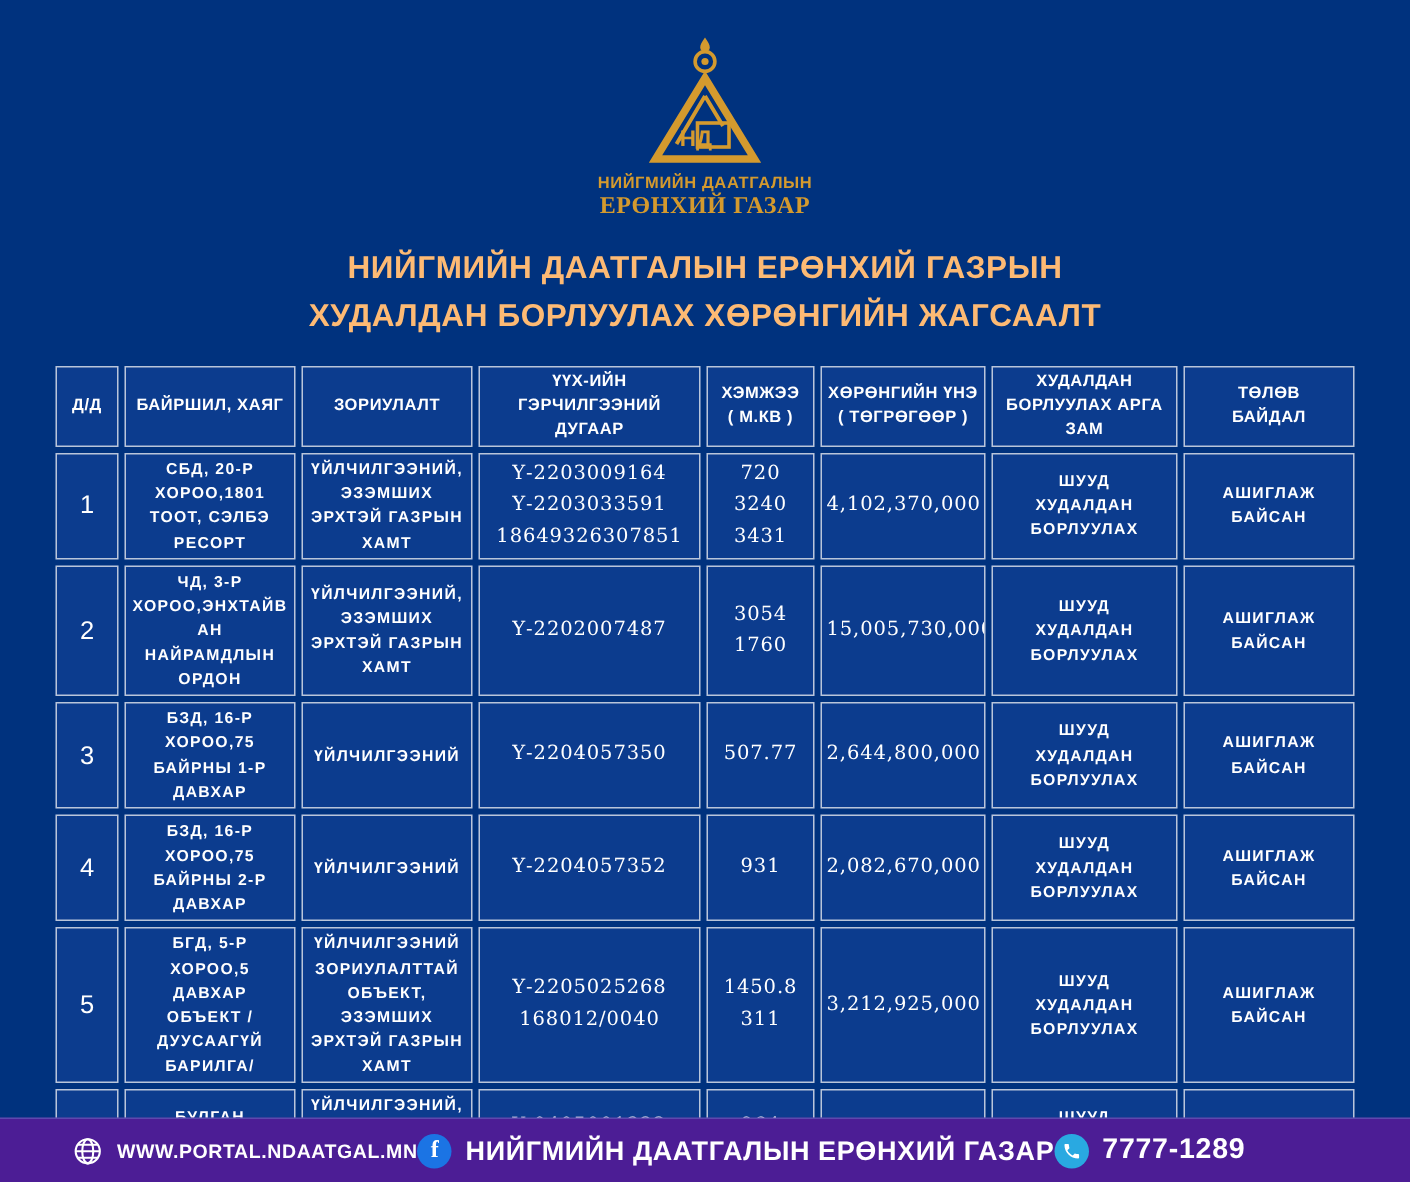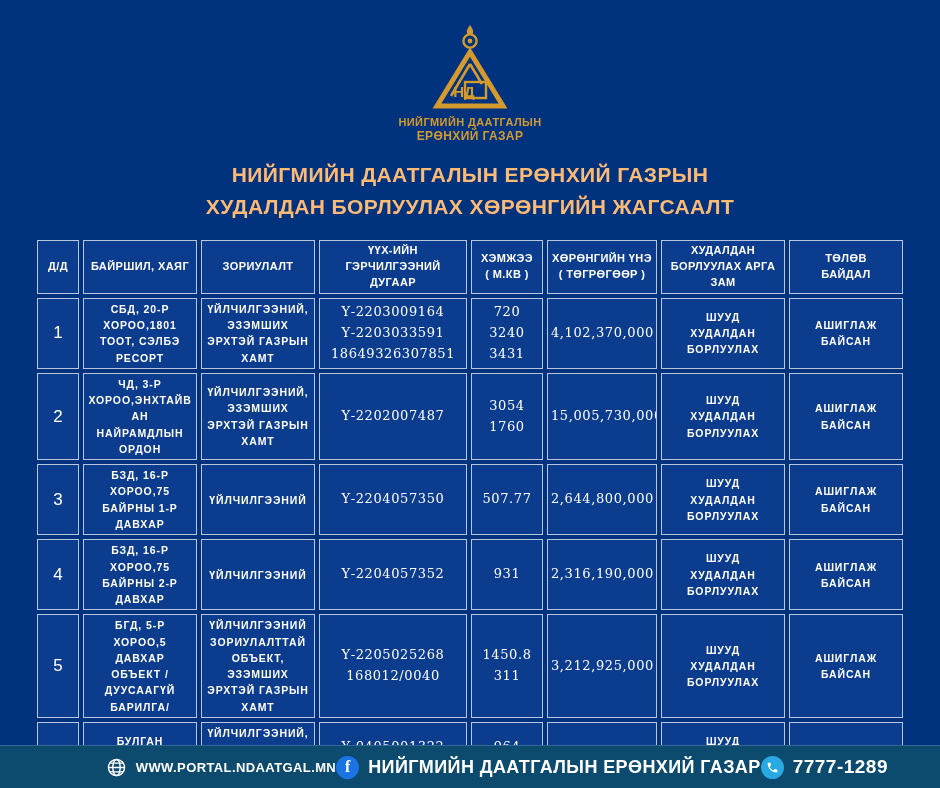--- a/index.html
+++ b/index.html
@@ -7,21 +7,21 @@
     width:940px;height:788px;position:relative;overflow:hidden;
     background:#00327e;
     font-family:"Liberation Sans",sans-serif;
     -webkit-font-smoothing:antialiased;
   }
   
   .logo-wrap{padding-top:24px;text-align:center;}
   .logo-wrap svg{display:block;margin:0 auto;}
   .org-line{color:#d49a2e;font-weight:bold;letter-spacing:.4px;}
   .org-line.l1{font-size:11px;margin-top:2px;}
-  .org-line.l2{font-size:12px;margin-top:1px;}
+  .org-line.l2{font-size:16px;margin-top:1px;font-family:Liberation Serif, serif;}
   .page-title{
     margin-top:16px;text-align:center;color:#fdba74;font-weight:bold;
     font-size:21px;line-height:1.5;letter-spacing:.4px;
   }
   
   .table-wrap{width:874px;margin:14px auto 0 auto;}
   table.assets{
     width:874px;table-layout:fixed;
     border-collapse:separate;border-spacing:4px;
   }
@@ -40,22 +40,22 @@
   td.cell-dd{font-size:17px;font-weight:normal;letter-spacing:0;}
   td.cell-text{font-size:10.5px;font-weight:bold;letter-spacing:.9px;line-height:1.55;}
   td.cell-num{
     font-family:"DejaVu Serif",serif;font-weight:normal;
     font-size:13px;letter-spacing:.6px;line-height:1.6;color:#eef1f8;
     font-variant-numeric:oldstyle-nums;
   }
   
   .footer{
     position:absolute;left:0;bottom:0;width:940px;height:43px;
-    background:#0c4a6e;border-top:1px solid rgba(120,160,220,.35);
-    display:flex;align-items:center;justify-content:flex-end;
+    background:#4c1d95;border-top:1px solid rgba(120,160,220,.35);
+    display:flex;align-items:center;justify-content:flex-start;
     padding:0 52px 0 48px;box-sizing:border-box;
   }
   .footer-item{display:flex;align-items:center;gap:9px;color:#ffffff;font-weight:bold;}
   .footer-item .label{font-size:13px;letter-spacing:.4px;}
   .footer-item .label.small{font-size:18px;}
   .footer-item .label.phone{font-size:19px;letter-spacing:.5px;}
   .icon-circle{
     width:23px;height:23px;border-radius:50%;
     display:flex;align-items:center;justify-content:center;flex:0 0 auto;
   }
@@ -185,21 +185,21 @@
 
     <tr style="height:62px">
       <td class="cell-dd">4</td>
       <td class="cell-text">БЗД, 16-Р
 ХОРОО,75
 БАЙРНЫ 2-Р
 ДАВХАР</td>
       <td class="cell-text">ҮЙЛЧИЛГЭЭНИЙ</td>
       <td class="cell-num">Ү-2204057352</td>
       <td class="cell-num">931</td>
-      <td class="cell-num">2,316,190,000</td>
+      <td class="cell-num">2,082,670,000</td>
       <td class="cell-text">ШУУД
 ХУДАЛДАН
 БОРЛУУЛАХ</td>
       <td class="cell-text">АШИГЛАЖ
 БАЙСАН</td>
     </tr>
 
     <tr style="height:100px">
       <td class="cell-dd">5</td>
       <td class="cell-text">БГД, 5-Р

